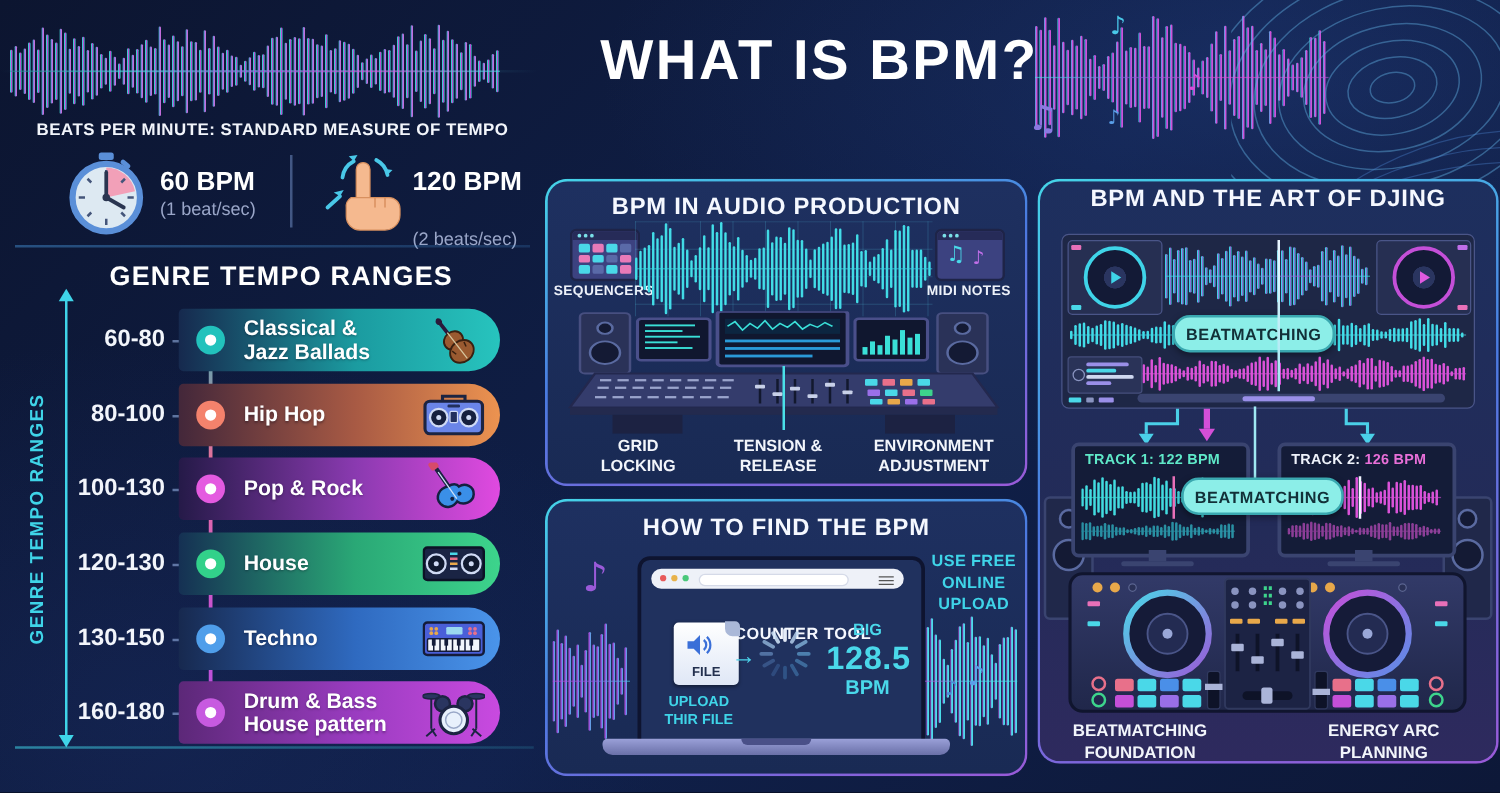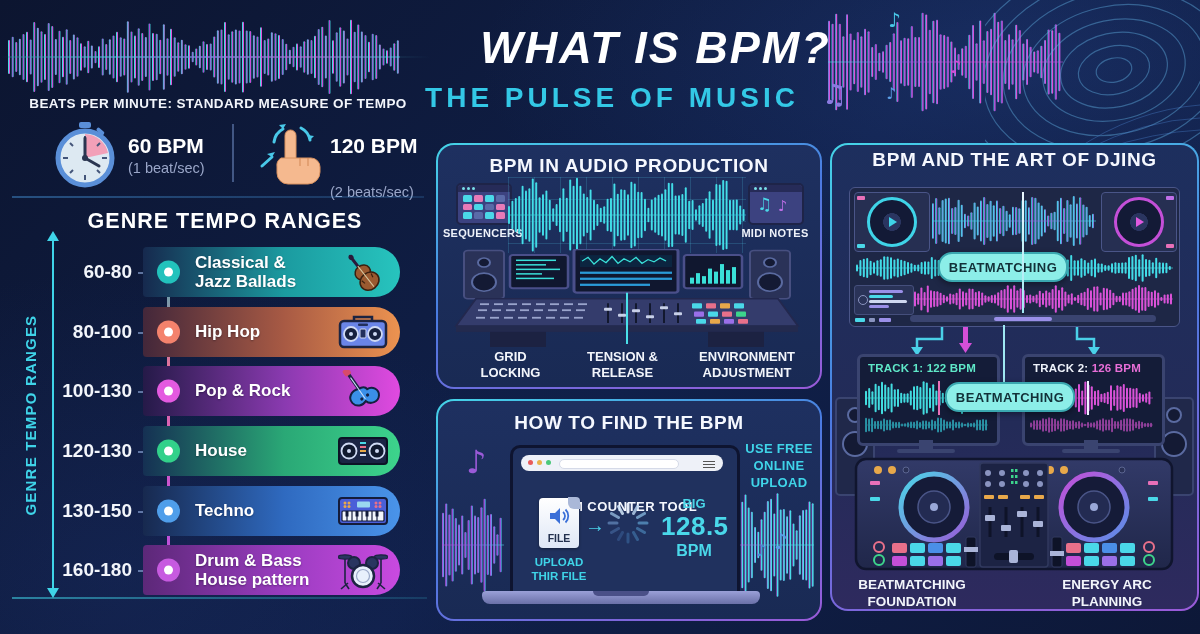--- a/index.html
+++ b/index.html
@@ -69,21 +69,21 @@
   .sidenote{font-size:13px;font-weight:800;line-height:1.3;color:#3fd4e8;text-align:center;letter-spacing:.3px;}
   .laptop-screen{position:absolute;background:#20315e;border:3px solid #0e1430;border-radius:10px 10px 4px 4px;}
   .laptop-base{position:absolute;height:13px;border-radius:4px 4px 8px 8px;background:linear-gradient(180deg,#9aa0d8,#6a70a8);}
   .laptop-base:after{content:"";position:absolute;left:50%;top:0;transform:translateX(-50%);width:56px;height:5px;border-radius:0 0 6px 6px;background:#4a5088;}
   .chrome{position:absolute;background:#eef1f8;border-radius:8px;}
   .chrome .cdot{position:absolute;top:5px;width:5px;height:5px;border-radius:50%;}
   .chrome .pill{position:absolute;left:38px;right:44px;top:3.5px;height:8px;background:#fff;border:1px solid #d5dae8;border-radius:5px;}
   .chrome .ham{position:absolute;right:8px;top:4px;width:12px;}
   .chrome .ham i{display:block;height:1.5px;background:#555;margin:1.6px 0;}
   .tool-title{font-size:13px;font-weight:800;letter-spacing:.5px;color:#f5f8ff;text-align:center;margin-top:21px;}
-  .fileicon{position:absolute;width:40px;height:50px;background:linear-gradient(180deg,#ffffff,#dfe7f6);border-radius:4px;box-shadow:0 1px 3px rgba(0,0,0,.4);}
+  .fileicon{position:absolute;width:52px;height:50px;background:linear-gradient(180deg,#ffffff,#dfe7f6);border-radius:4px;box-shadow:0 1px 3px rgba(0,0,0,.4);}
   .fileicon:after{content:"";position:absolute;right:-1px;top:-1px;width:12px;height:12px;background:#aab8d8;border-radius:0 4px 0 6px;}
   .fileicon .flab{position:absolute;bottom:4px;left:0;right:0;text-align:center;font-size:10.5px;font-weight:800;color:#23304e;}
   .cyan-cap{font-size:11.5px;font-weight:800;line-height:1.25;color:#3fd4e8;text-align:center;}
   .result-big{font-size:13px;font-weight:800;color:#4ad8ea;}
   .result-val{font-size:26px;font-weight:800;color:#4ad8ea;letter-spacing:.5px;}
   .result-unit{font-size:16px;font-weight:800;color:#4ad8ea;}
   .arrow-cy{color:#4ad0e8;font-size:20px;font-weight:700;}
   
   .djunit{position:absolute;background:#1e2746;border:1.5px solid #4a5588;border-radius:6px;}
   .deckbox{position:absolute;width:74px;height:58px;background:#262f52;border:1px solid #4a5588;border-radius:4px;}
@@ -324,22 +324,21 @@
       <path d="M90,150 Q150,110 215,105"></path>
         <path d="M100,150 Q160,120 215,118"></path>
         <path d="M115,150 Q170,132 215,130"></path>
     </g>
   </svg>
   <div class="note" style="left:822px;top:78px;font-size:28px;color:#8a7ae0;">♫</div>
   <div class="note" style="left:888px;top:8px;font-size:20px;color:#49c8e8;">♪</div>
   <div class="note" style="left:950px;top:56px;font-size:18px;color:#d44fd8;">♪</div>
   <div class="note" style="left:886px;top:84px;font-size:16px;color:#5a9fe8;">♪</div>
 
-  <div class="abs ctr title" style="left:378px;top:22px;width:555px;font-style:italic;">WHAT IS BPM?</div>
-  <div class="abs ctr subtitle" style="left:378px;top:82px;width:468px;">THE PULSE OF MUSIC</div>
+  <div class="abs ctr title" style="left:378px;top:22px;width:555px;">WHAT IS BPM?</div>
 
   <div class="abs ctr intro-h" style="left:14px;top:96px;width:408px;">BEATS PER MINUTE: STANDARD MEASURE OF TEMPO</div>
 
   <svg class="abs" style="left:52px;top:120px;" width="66" height="68" viewBox="0 0 66 68">
     <rect x="27" y="2" width="12" height="6" rx="2" fill="#5a8fd8"></rect>
     <rect x="44" y="9" width="9" height="4" rx="2" fill="#5a8fd8" transform="rotate(40 48 11)"></rect>
     <circle cx="33" cy="38" r="27" fill="#dde9f2" stroke="#5a8fd8" stroke-width="5"></circle>
     <path d="M33,38 L33,14 A24,24 0 0 1 56,33 Z" fill="#f2a0b8"></path>
     <g stroke="#44557a" stroke-width="2">
       <line x1="33" y1="16" x2="33" y2="21"></line>

